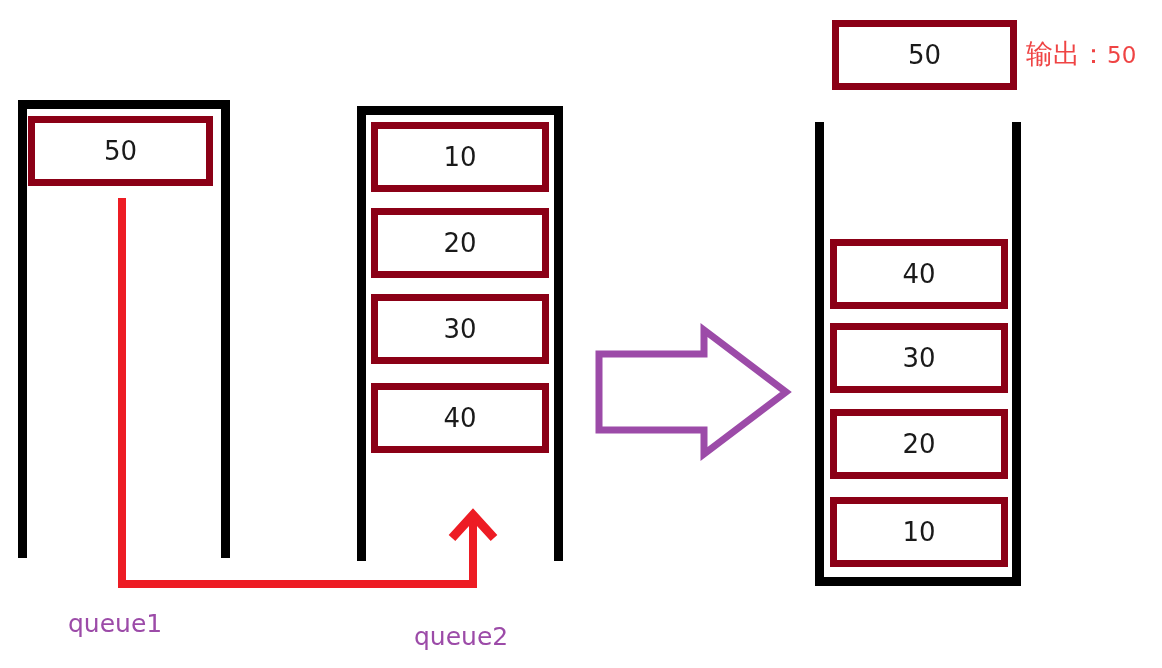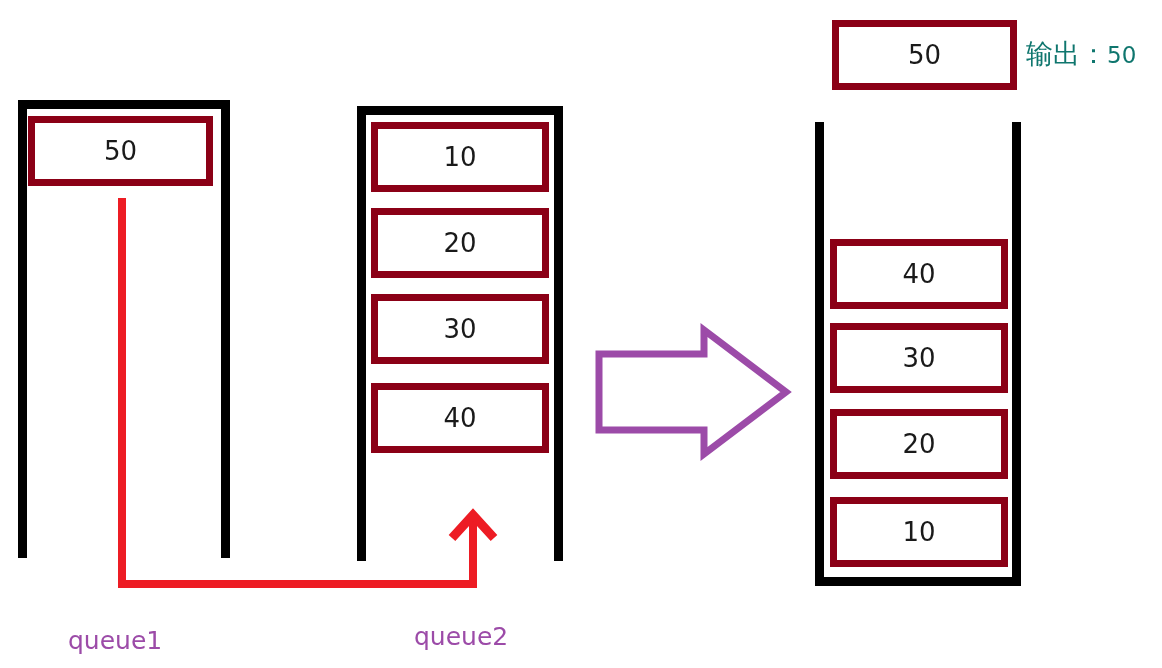--- a/index.html
+++ b/index.html
@@ -51,21 +51,21 @@
   .qlabel {
     position: absolute;
     color: #9C4BA8;
     font-size: 25px;
     line-height: 1;
     white-space: nowrap;
     font-family: "DejaVu Sans", "Liberation Sans", sans-serif;
   }
   .out-label {
     position: absolute;
-    color: #0f766e;
+    color: #ef4444;
     font-size: 27px;
     line-height: 1;
     white-space: nowrap;
     font-family: "DejaVu Sans", "Liberation Sans", sans-serif;
   }
   .out-label .out-val {
     font-size: 23px;
   }
 
   
@@ -89,21 +89,21 @@
 
   <div>
     <div class="queue-top" style="left:18px; top:100px; width:212px; height:9px;"></div>
     <div class="queue-wall" style="left:18px; top:100px; width:9px; height:458px;"></div>
     <div class="queue-wall" style="left:221px; top:100px; width:9px; height:458px;"></div>
 
     <div class="vbox" style="left:28px; top:116px; width:185px; height:70px;">
       <span>50</span>
     </div>
   </div>
-  <div class="qlabel" style="left:68px; top:628px;">queue1</div>
+  <div class="qlabel" style="left:68px; top:611px;">queue1</div>
 
   <div>
     <div class="queue-top" style="left:357px; top:106px; width:206px; height:9px;"></div>
     <div class="queue-wall" style="left:357px; top:106px; width:9px; height:455px;"></div>
     <div class="queue-wall" style="left:554px; top:106px; width:9px; height:455px;"></div>
 
     <div class="vbox" style="left:371px; top:122px; width:178px; height:70px;">
       <span>10</span>
     </div>
     <div class="vbox" style="left:371px; top:208px; width:178px; height:70px;">

